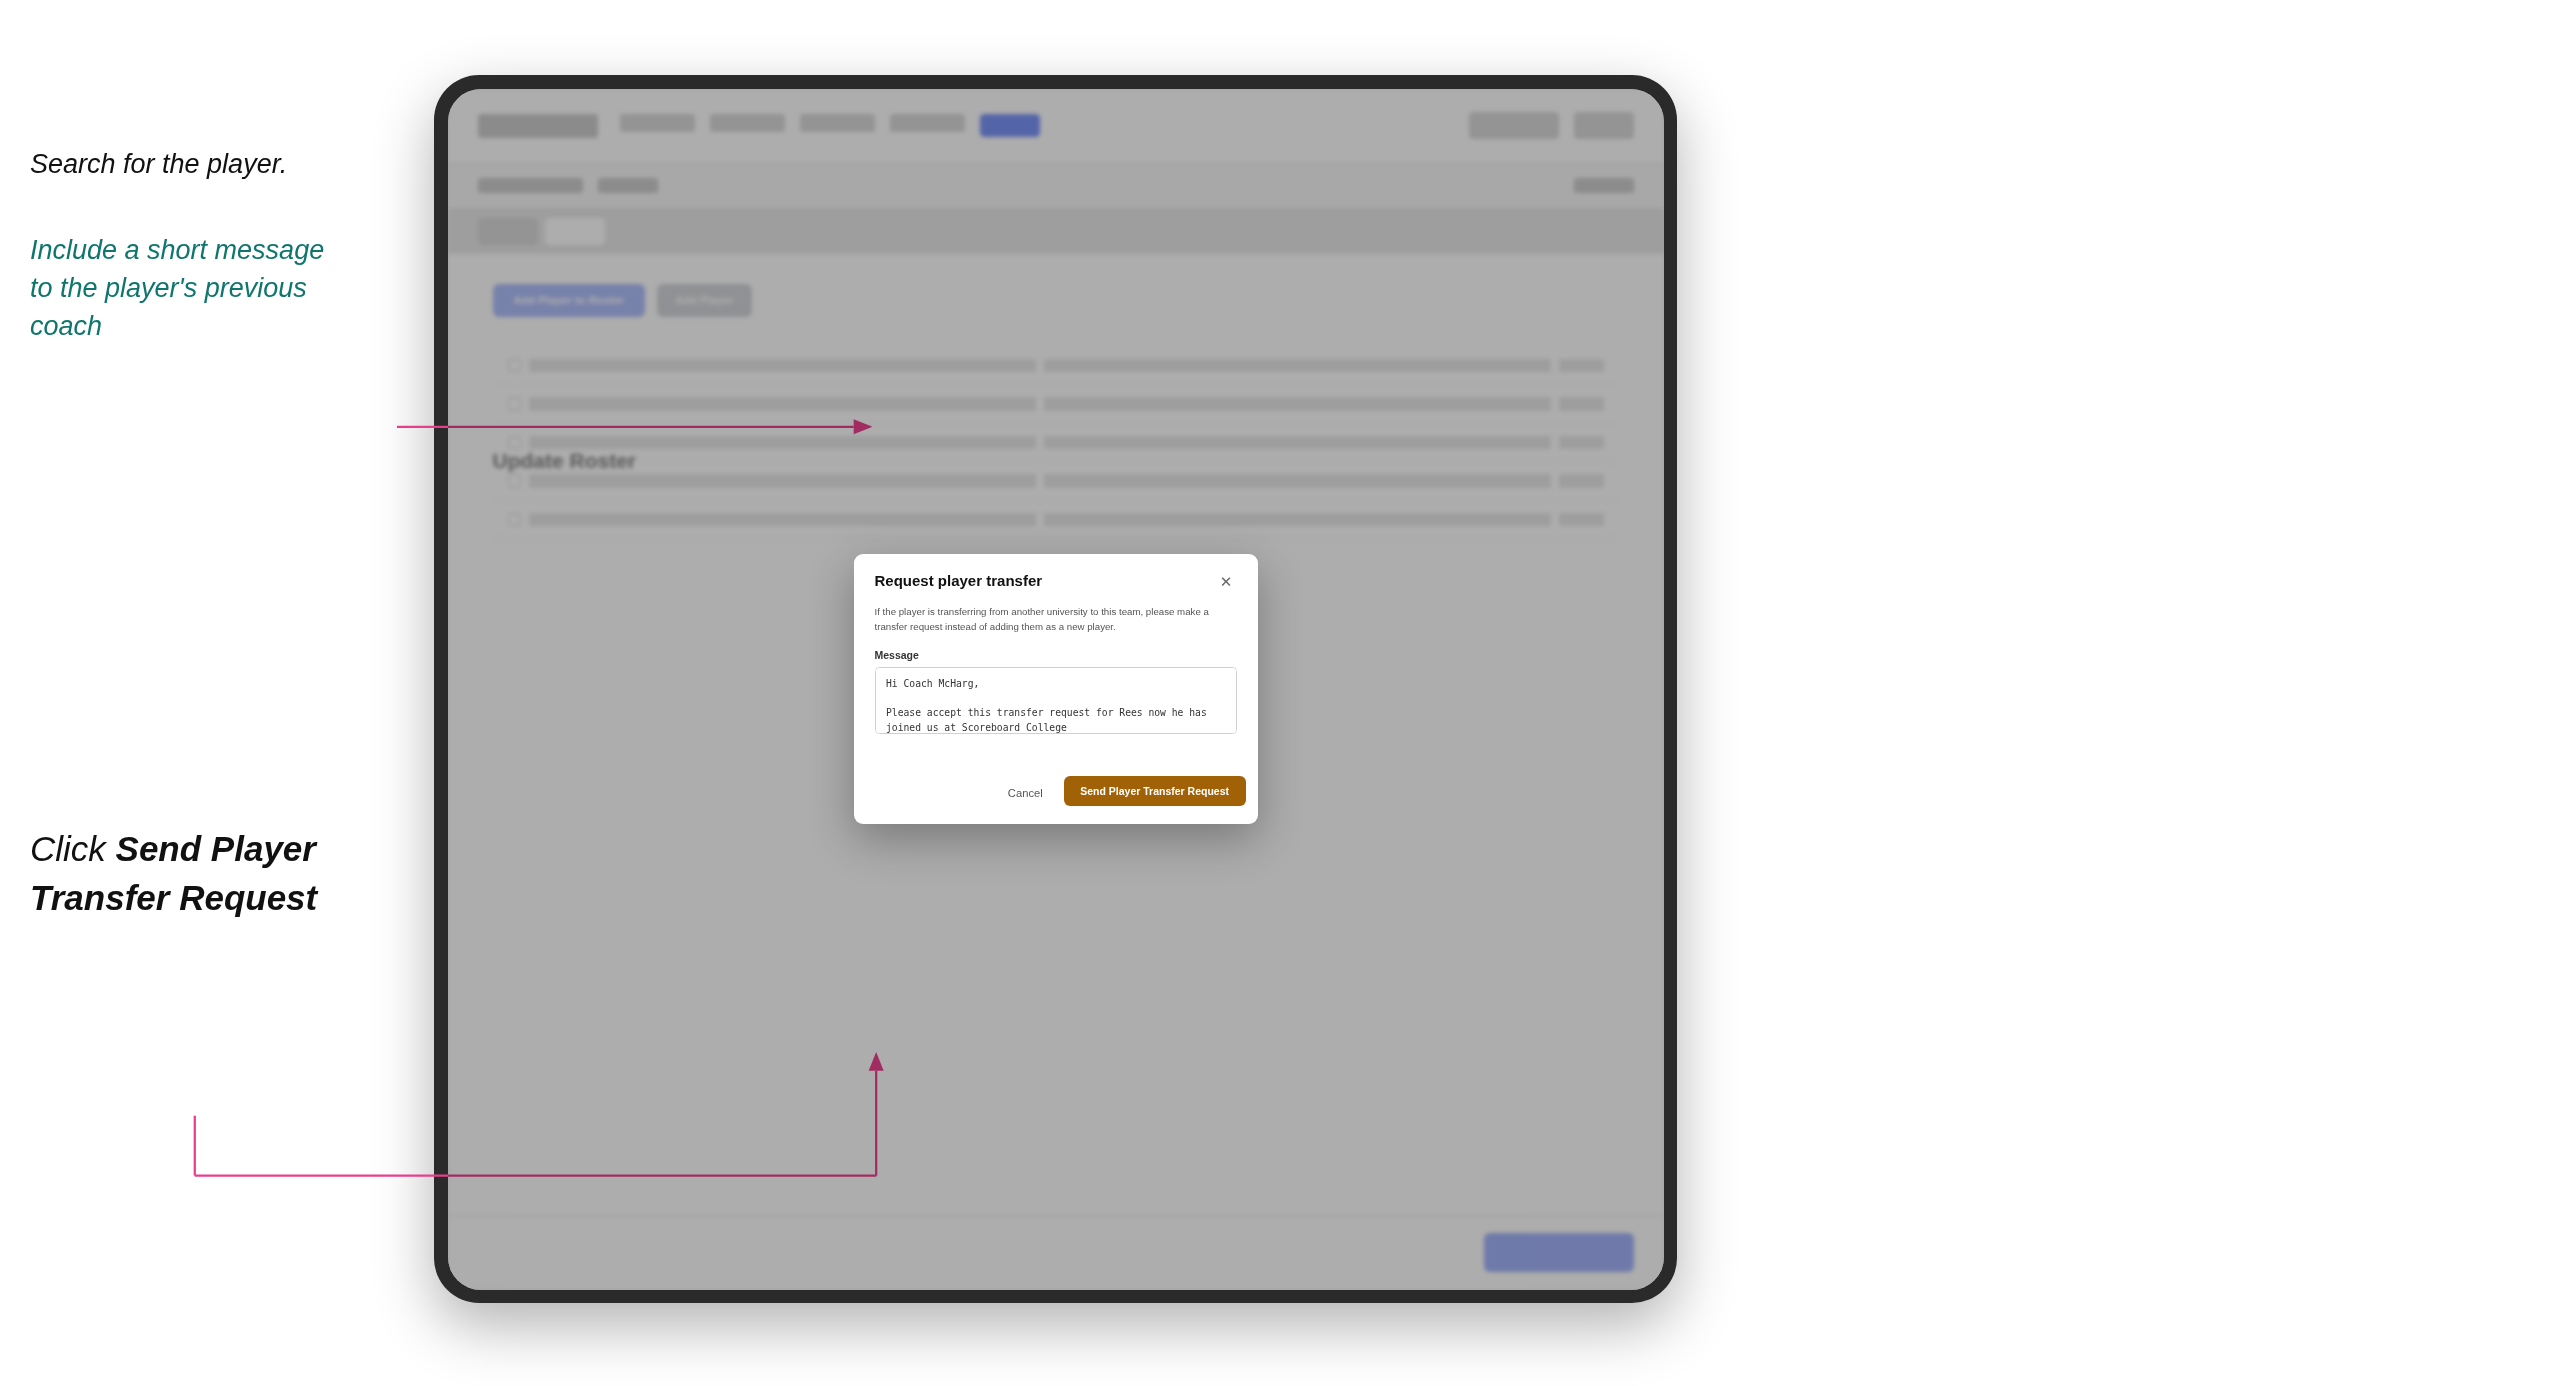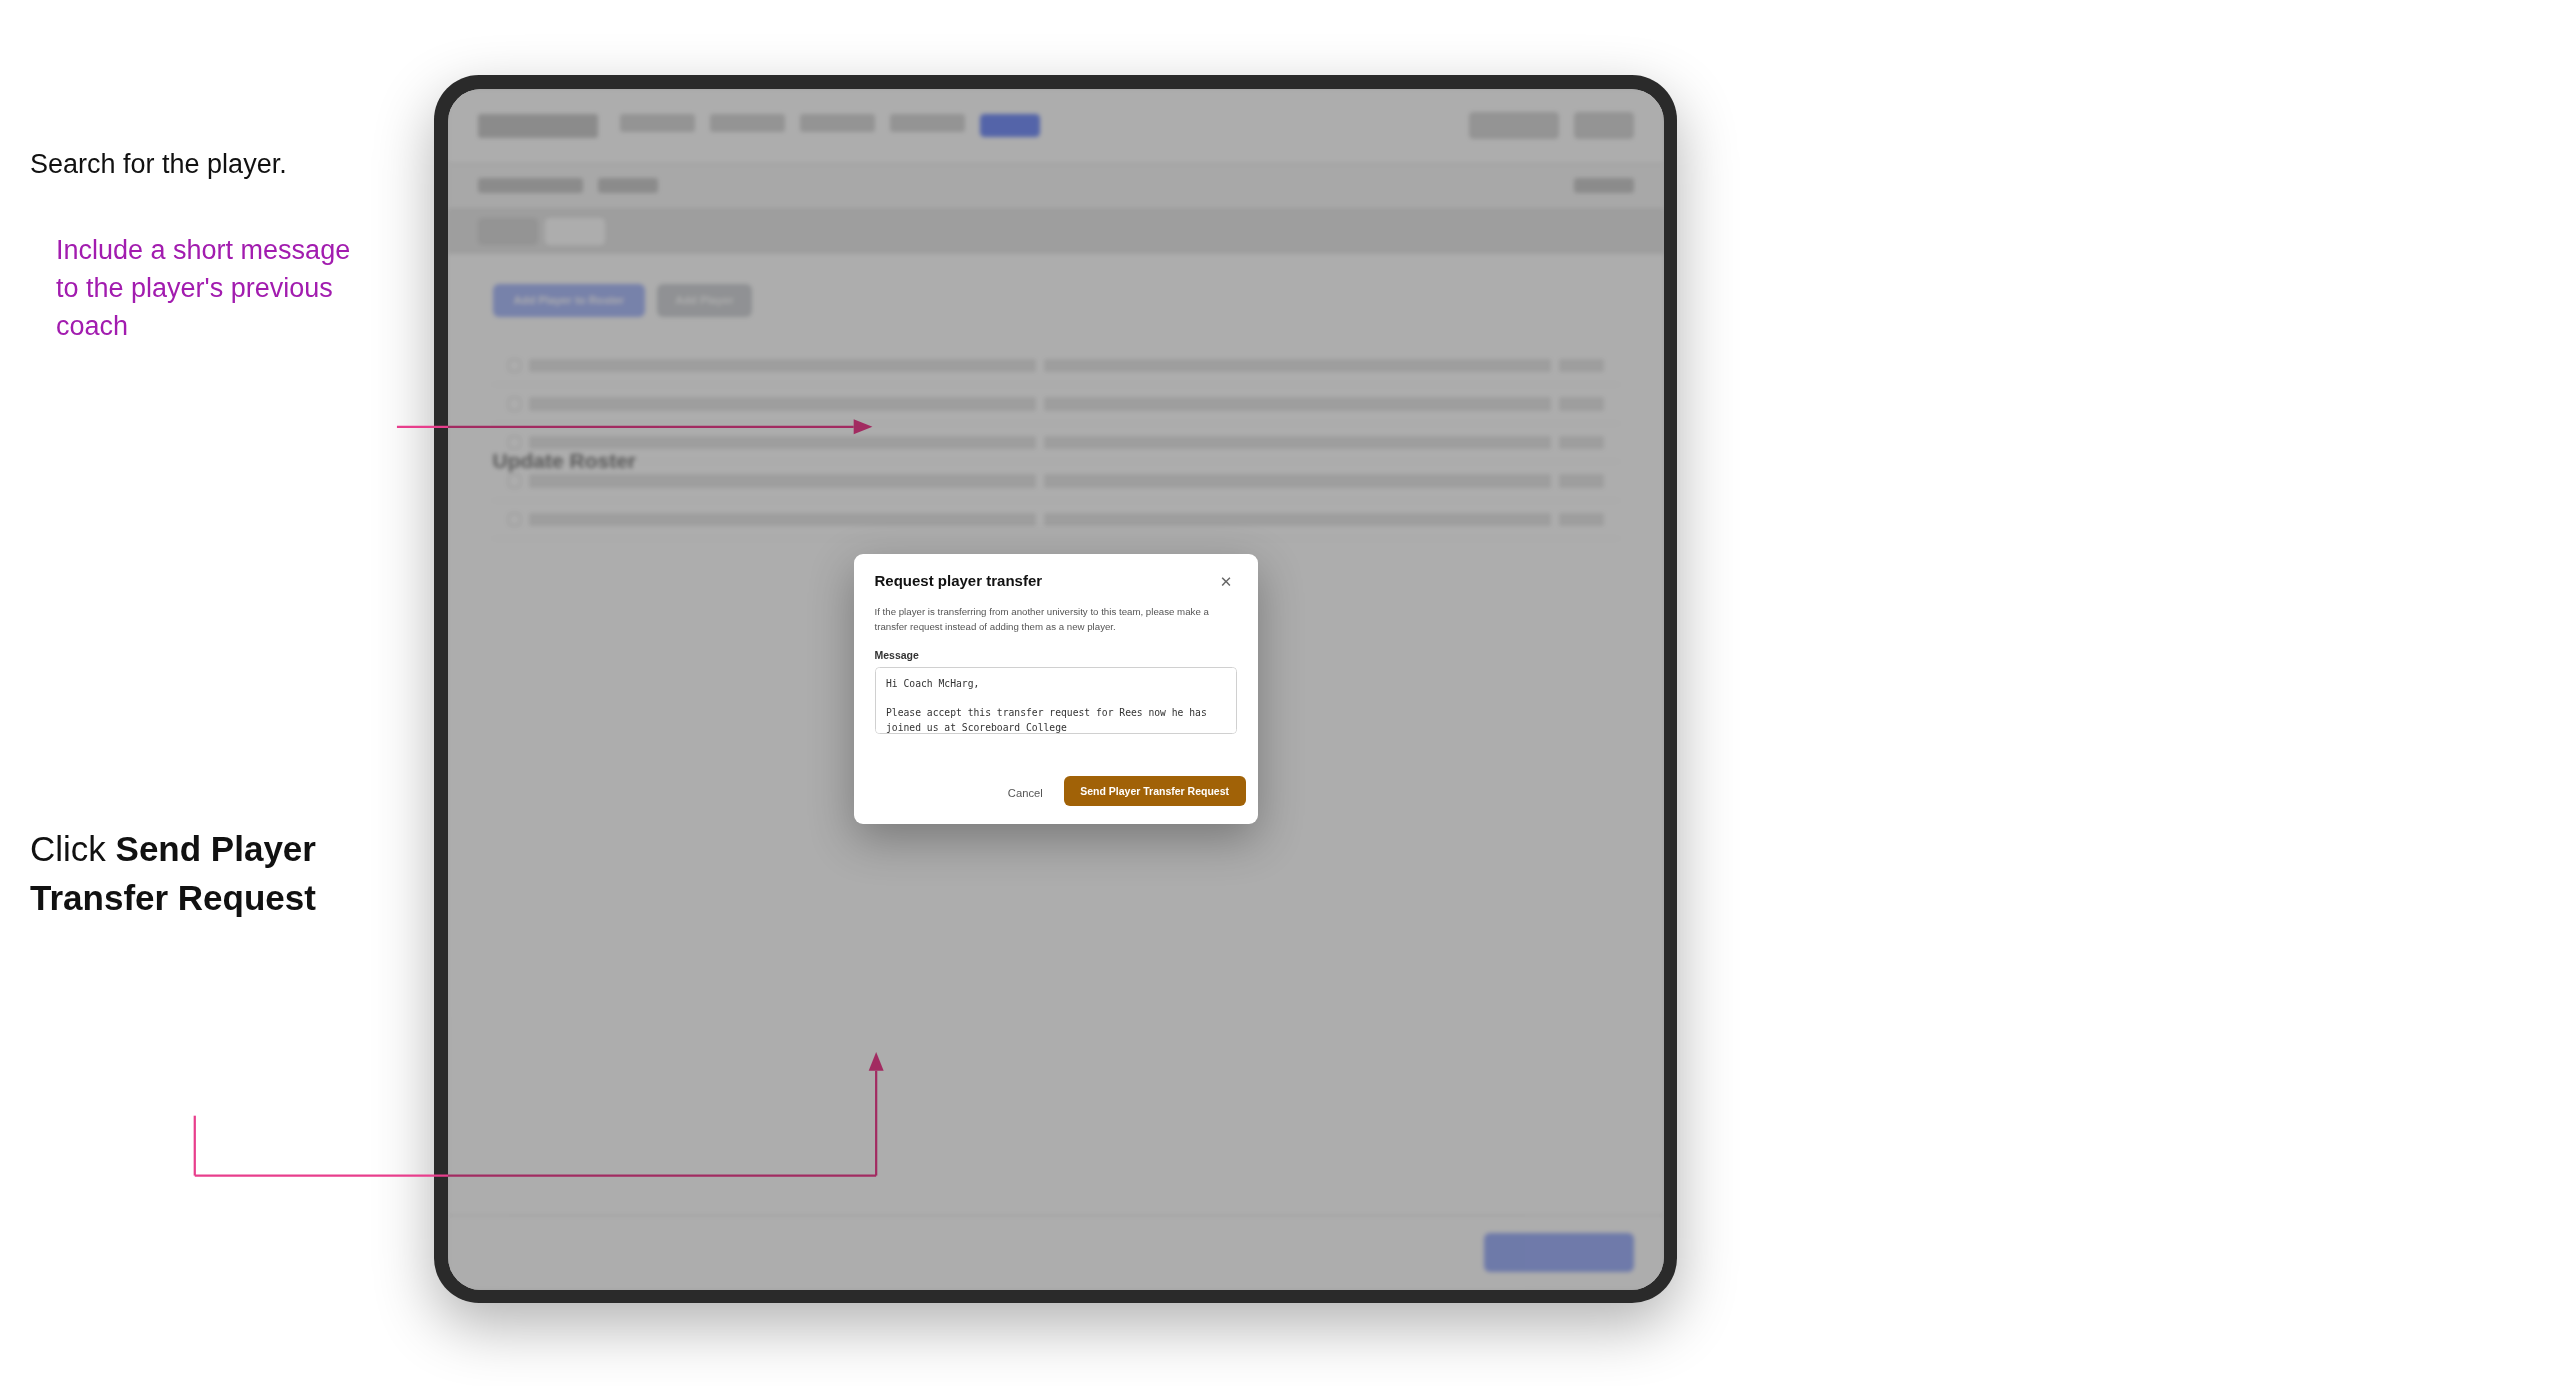--- a/index.html
+++ b/index.html
@@ -12,40 +12,40 @@
       overflow: hidden;
     }
 
     
     .annotation-area {
       position: absolute;
       left: 0;
       top: 0;
       width: 434px;
       height: 100%;
+      font-style: italic;
     }
 
     .annotation-search {
       position: absolute;
       top: 146px;
       left: 30px;
       font-size: 27px;
       color: #111;
       line-height: 1.4;
     }
 
     .annotation-message {
       position: absolute;
       top: 232px;
       left: 30px;
       font-size: 27px;
-      color: #a21caf;
+      color: #0f766e;
       line-height: 1.4;
       max-width: 329px;
-      margin-left: 26px;
     }
 
     .annotation-click {
       position: absolute;
       top: 824px;
       left: 30px;
       font-size: 35px;
       color: #111;
       line-height: 1.4;
       max-width: 329px;

